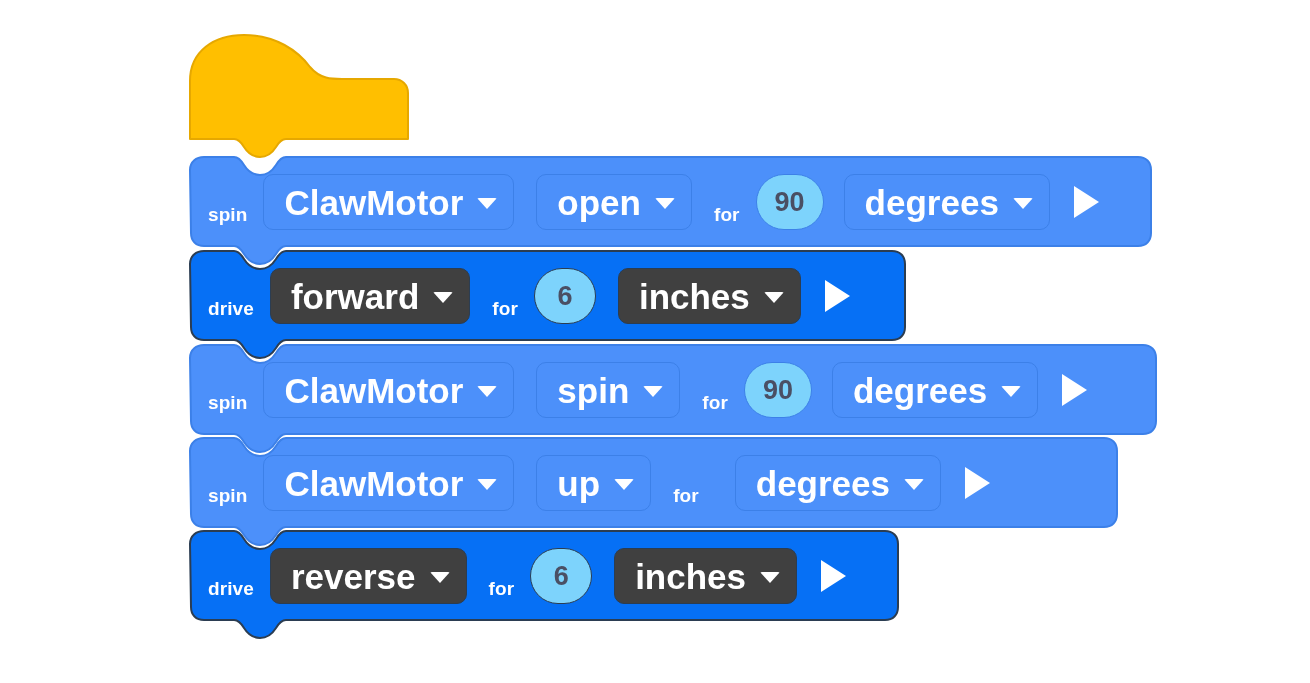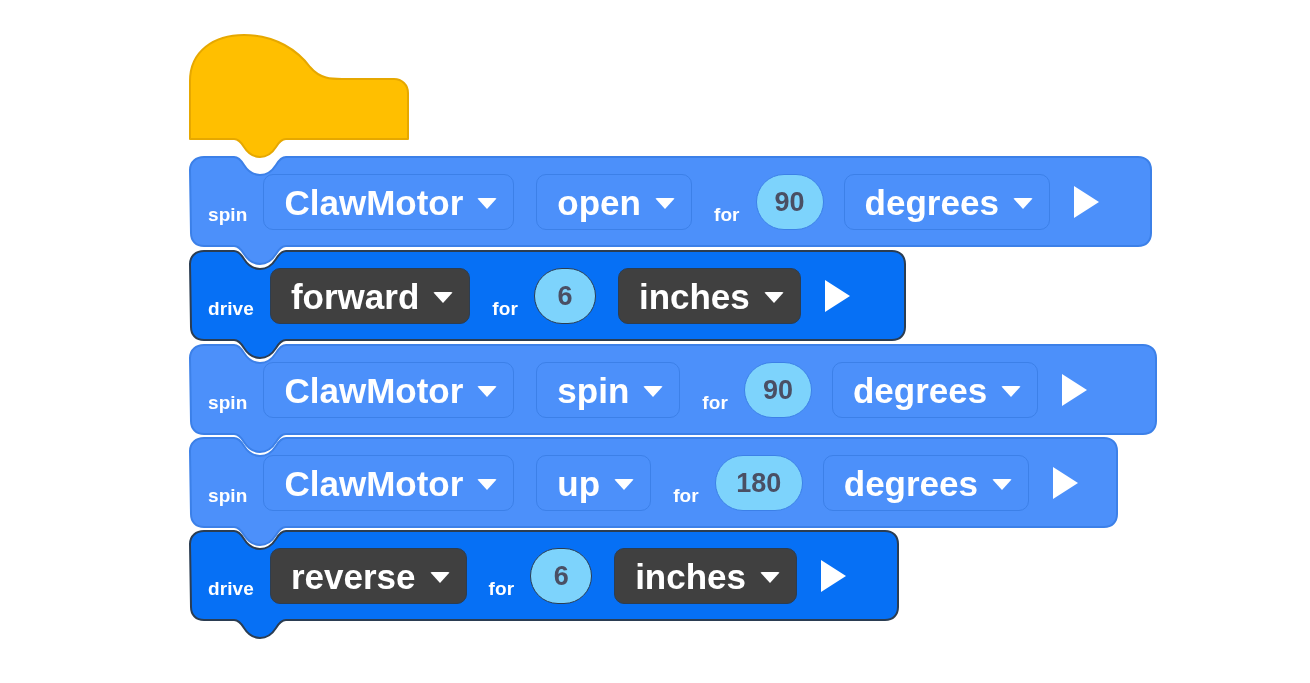--- a/index.html
+++ b/index.html
@@ -324,21 +324,20 @@
         <span class="dd-arrow"></span>
       </span>
       <span class="gap" style="width:22px;"></span>
       <span class="dropdown">
         <span class="dd-label">up</span>
         <span class="dd-arrow"></span>
       </span>
       <span class="gap" style="width:22px;"></span>
       <span class="blk-text">for</span>
       <span class="gap" style="width:16px;"></span>
-      <span class="num-oval" style="width:88px;">180</span>
       <span class="gap" style="width:20px;"></span>
       <span class="dropdown">
         <span class="dd-label">degrees</span>
         <span class="dd-arrow"></span>
       </span>
       <span class="gap" style="width:24px;"></span>
       <span class="play-tri"></span>
     </div>
   </div>
 

